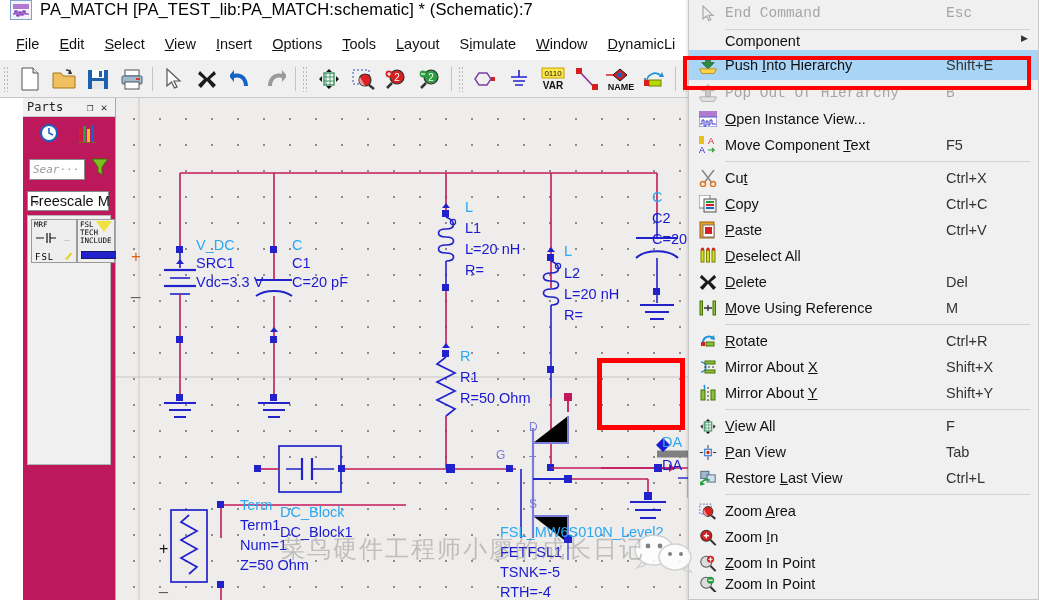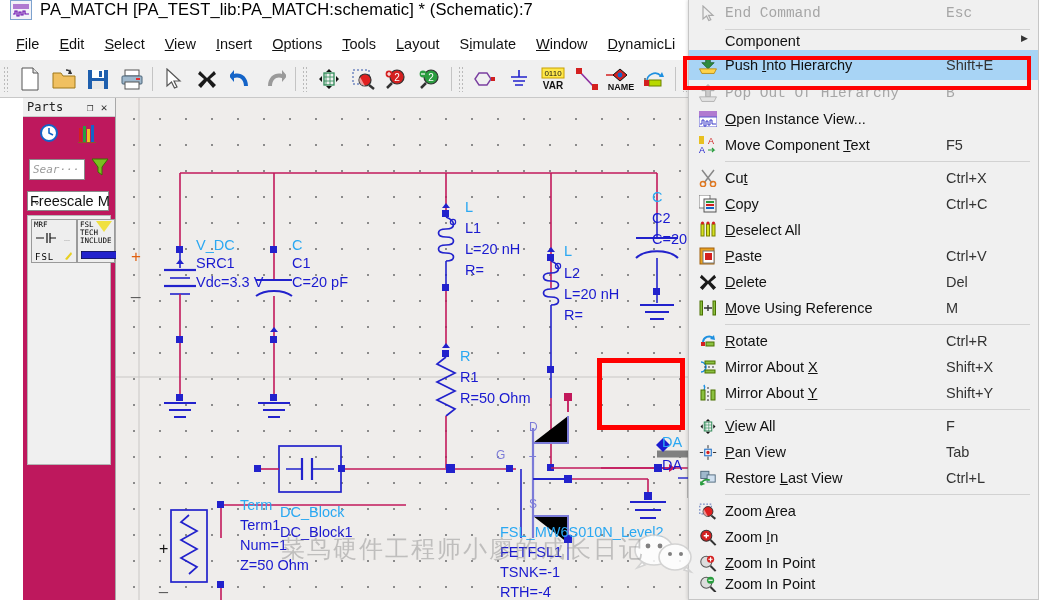--- a/index.html
+++ b/index.html
@@ -525,21 +525,21 @@
     <div class="lbl lbl-cy" style="left:124px; top:399px">Term</div>
     <div class="lbl lbl-bl" style="left:124px; top:419px">Term1</div>
     <div class="lbl lbl-bl" style="left:124px; top:439px">Num=1</div>
     <div class="lbl lbl-bl" style="left:124px; top:459px">Z=50 Ohm</div>
 
     <div class="lbl lbl-cy" style="left:164px; top:406px">DC_Block</div>
     <div class="lbl lbl-bl" style="left:164px; top:426px">DC_Block1</div>
 
     <div class="lbl lbl-cy" style="left:384px; top:426px">FSL_MW6S010N_Level2</div>
     <div class="lbl lbl-bl" style="left:384px; top:446px">FETFSL1</div>
-    <div class="lbl lbl-bl" style="left:384px; top:466px">TSNK=-1</div>
+    <div class="lbl lbl-bl" style="left:384px; top:466px">TSNK=-5</div>
     <div class="lbl lbl-bl" style="left:384px; top:486px">RTH=-4</div>
 
     <div class="lbl lbl-cy" style="left:546px; top:336px">DA</div>
     <div class="lbl lbl-bl" style="left:546px; top:359px">DA</div>
 
     <div class="lbl lbl-fet" style="left:413px; top:322px">D</div>
     <div class="lbl lbl-fet" style="left:413px; top:356px">T</div>
     <div class="lbl lbl-fet" style="left:413px; top:399px">S</div>
     <div class="lbl lbl-fet" style="left:380px; top:350px">G</div>
   </div>
@@ -631,47 +631,47 @@
         <svg width="18" height="18" viewBox="0 0 18 18">
             <rect x="0" y="0" width="11" height="13" fill="#fff" stroke="#777"></rect>
             <rect x="5" y="4" width="12" height="13" fill="#f0f0f0" stroke="#555"></rect>
             <rect x="7" y="6" width="8" height="2" fill="#2a9d3f"></rect>
             <rect x="7" y="9" width="8" height="2" fill="#d42020"></rect>
             <rect x="7" y="12" width="8" height="2" fill="#1464c8"></rect>
           </svg>
       </span>
       <span class="lb"><u>C</u>opy</span>
       <span class="sc">Ctrl+C</span>
+    </div>
+
+    <div class="mi">
+      <span class="ic">
+        <svg width="18" height="18" viewBox="0 0 18 18">
+            <rect x="1" y="1" width="14" height="16" fill="#e8a020" stroke="#a06010"></rect>
+            <rect x="4" y="4" width="11" height="12" fill="#fff" stroke="#777"></rect>
+            <rect x="6" y="6" width="7" height="7" fill="#d42020"></rect>
+          </svg>
+      </span>
+      <span class="lb"><u>P</u>aste</span>
+      <span class="sc">Ctrl+V</span>
     </div>
 
     <div class="mi">
       <span class="ic">
         <svg width="18" height="18" viewBox="0 0 18 18">
             <rect x="2" y="3" width="3" height="12" fill="#d4e020" stroke="#7a8000"></rect>
             <rect x="7.5" y="3" width="3" height="12" fill="#d4e020" stroke="#7a8000"></rect>
             <rect x="13" y="3" width="3" height="12" fill="#d4e020" stroke="#7a8000"></rect>
             <circle cx="3.5" cy="2" r="1.6" fill="#d42020"></circle>
             <circle cx="9" cy="2" r="1.6" fill="#d42020"></circle>
             <circle cx="14.5" cy="2" r="1.6" fill="#d42020"></circle>
           </svg>
       </span>
       <span class="lb"><u>D</u>eselect All</span>
       <span class="sc"></span>
-    </div>
-
-    <div class="mi">
-      <span class="ic">
-        <svg width="18" height="18" viewBox="0 0 18 18">
-            <rect x="1" y="1" width="14" height="16" fill="#e8a020" stroke="#a06010"></rect>
-            <rect x="4" y="4" width="11" height="12" fill="#fff" stroke="#777"></rect>
-            <rect x="6" y="6" width="7" height="7" fill="#d42020"></rect>
-          </svg>
-      </span>
-      <span class="lb"><u>P</u>aste</span>
-      <span class="sc">Ctrl+V</span>
     </div>
 
     <div class="mi">
       <span class="ic">
         <svg width="18" height="18" viewBox="0 0 20 20">
             <path d="M3 2 L10 9 L17 2 L19 5 L13 10 L19 16 L16 19 L10 12 L4 19 L1 16 L7 10 L1 5 z" fill="#1a1a1a"></path>
           </svg>
       </span>
       <span class="lb"><u>D</u>elete</span>
       <span class="sc">Del</span>

